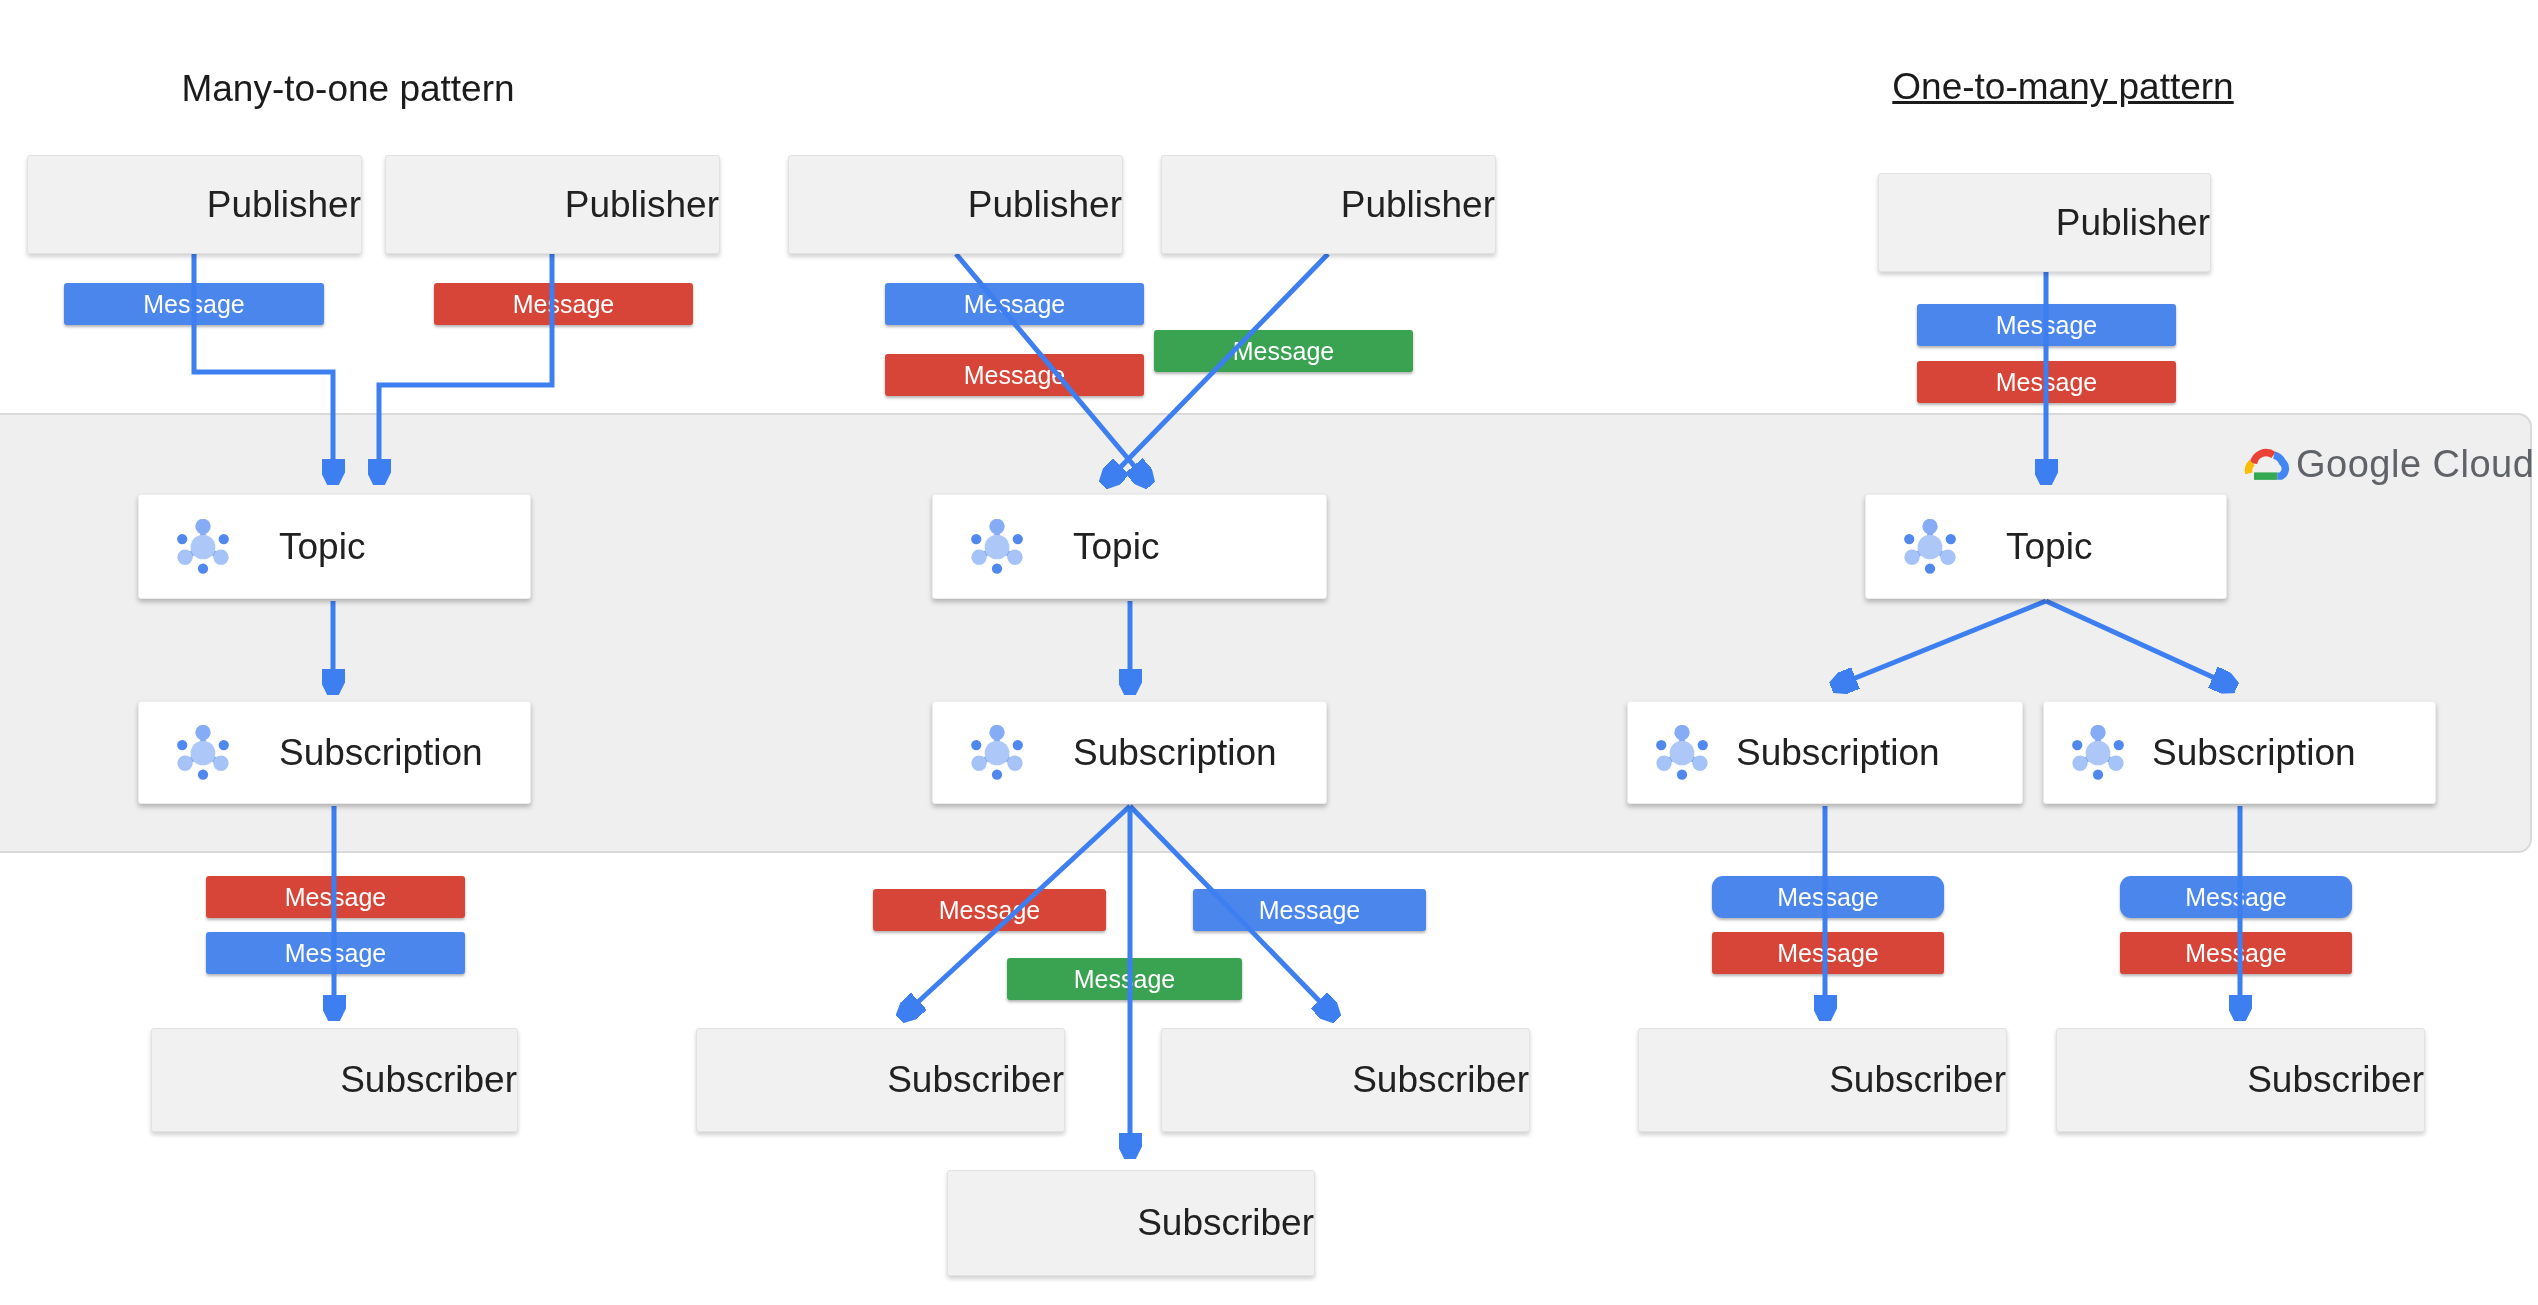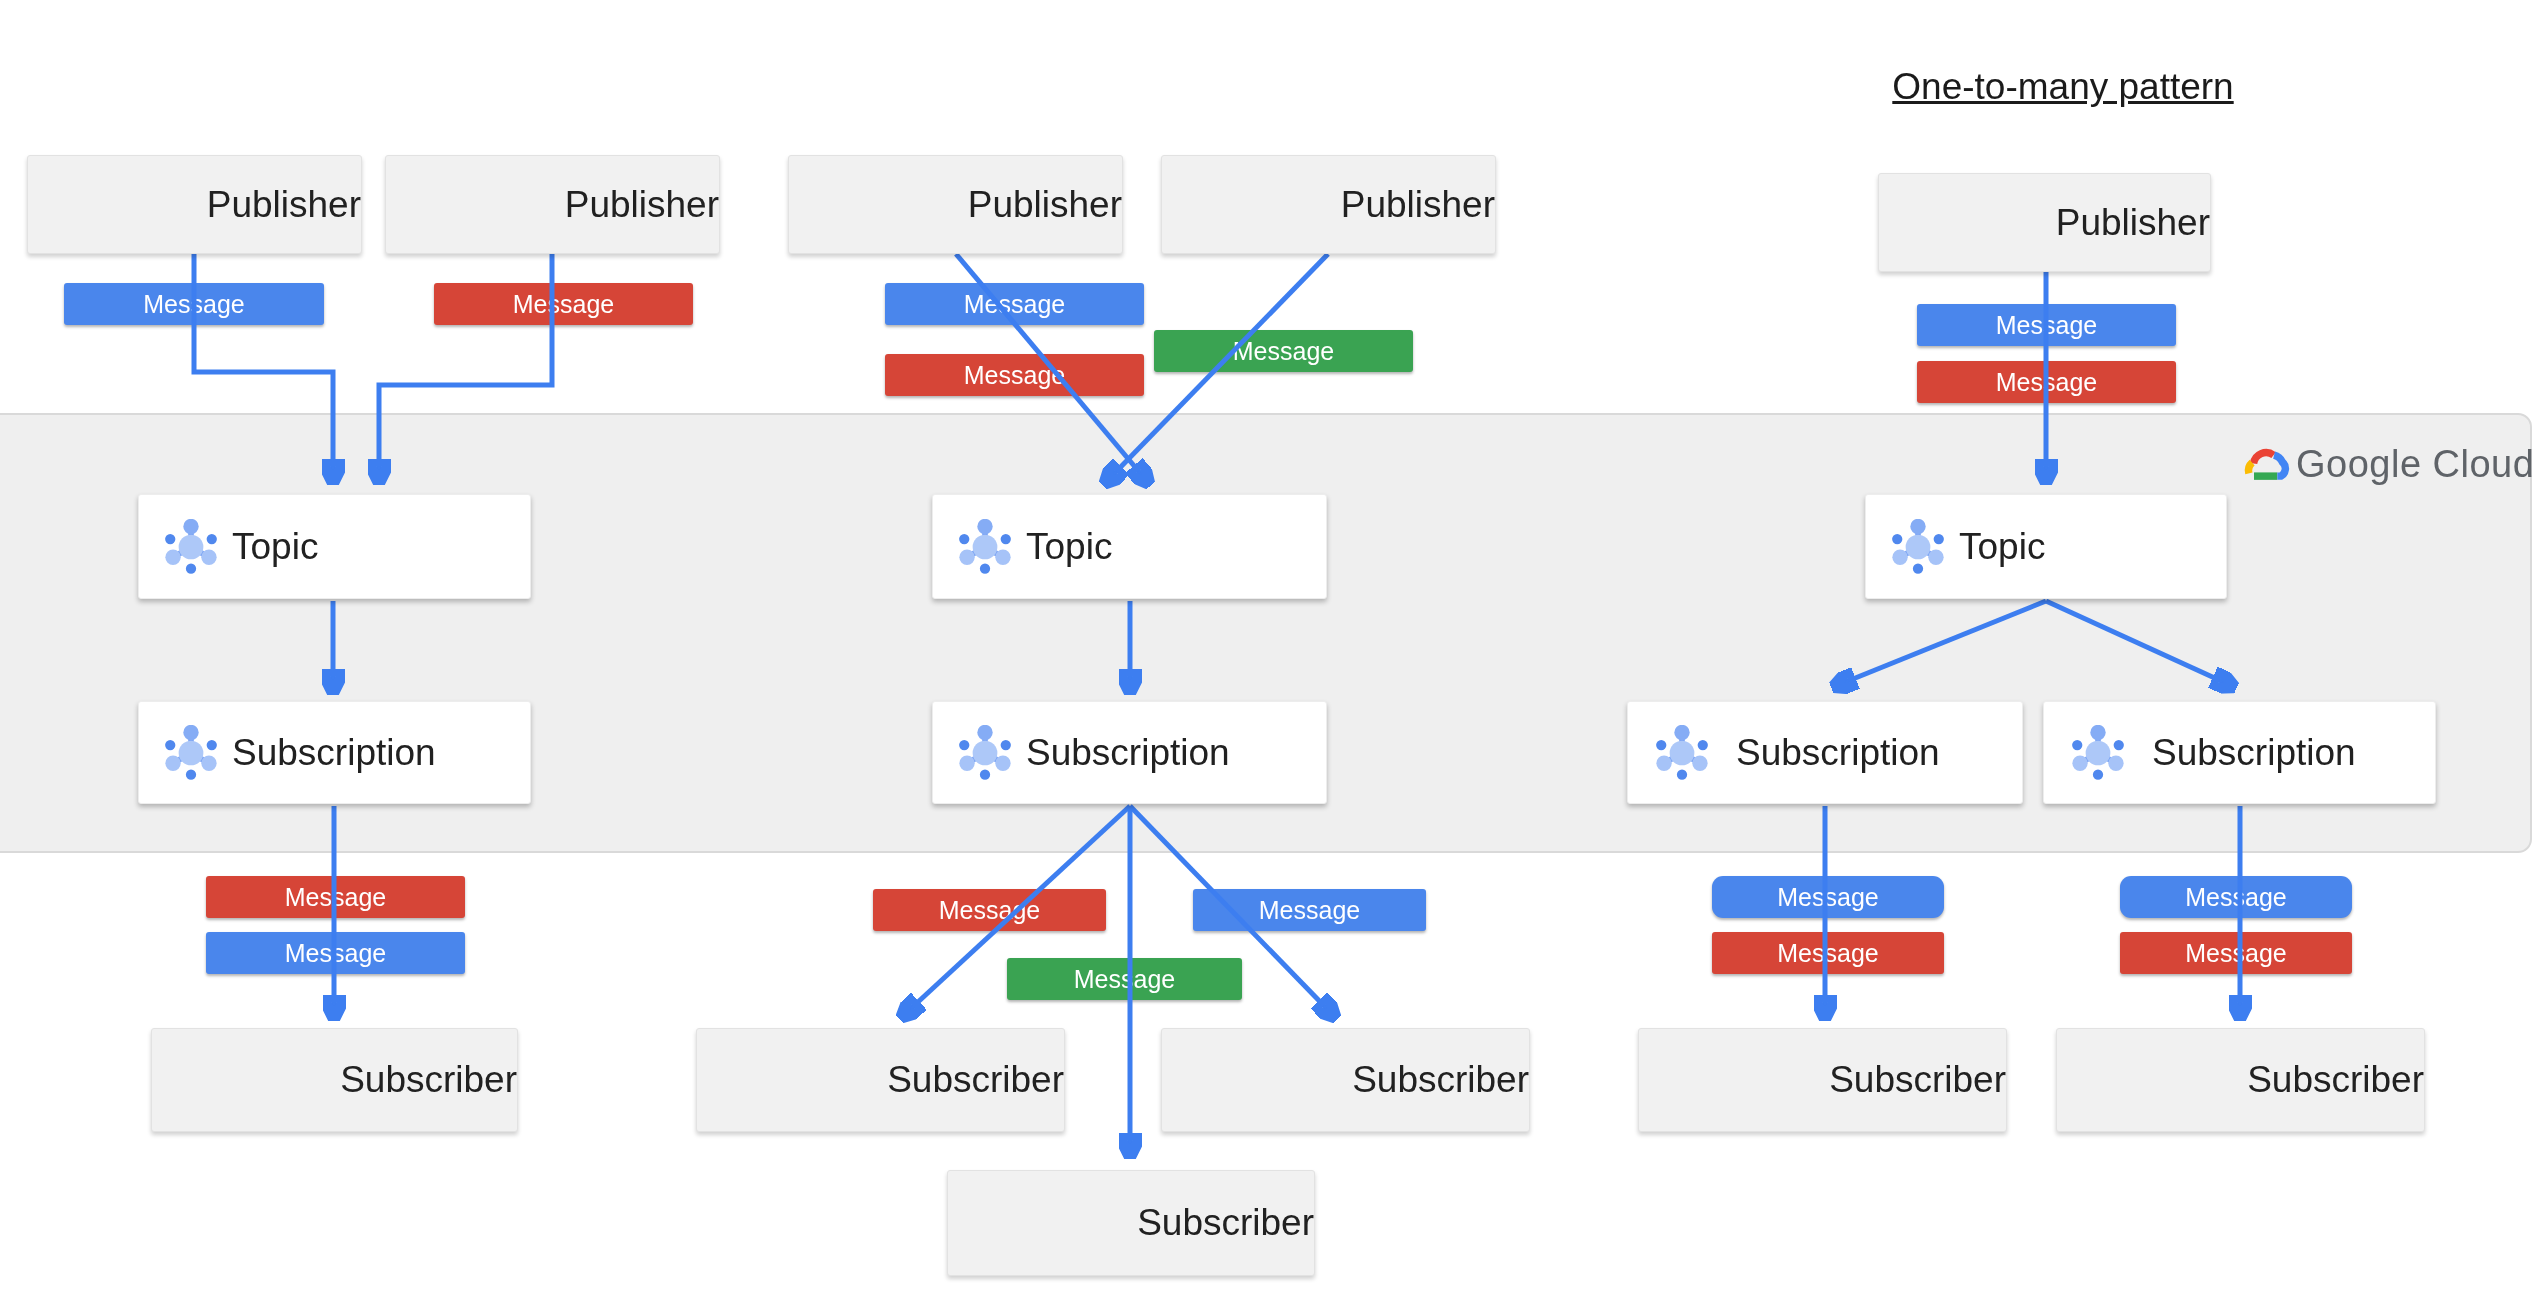--- a/index.html
+++ b/index.html
@@ -21,21 +21,21 @@
     display:flex;align-items:center;justify-content:flex-end;
     font-size:37px;color:#212121;border-radius:3px;
   }
   .node.gray{
     background:#f1f1f1;border:1px solid #e2e2e2;
     box-shadow:0 3px 4px rgba(0,0,0,0.18);
   }
   .node.white{
     background:#ffffff;border:1px solid #ededed;
     box-shadow:0 3px 5px rgba(0,0,0,0.25);
-    justify-content:flex-start;padding-left:24px;gap:13px;
+    justify-content:flex-start;padding-left:36px;gap:48px;
   }
   .psicon{width:56px;height:56px;flex:0 0 56px;}
   .msg{
     position:absolute;z-index:2;height:42px;line-height:42px;
     text-align:center;color:#ffffff;font-size:25px;border-radius:3px;
     box-shadow:0 2px 3px rgba(0,0,0,0.30);
   }
   .msg.blue{background:#4a86ec;}
   .msg.red{background:#d64537;}
   .msg.green{background:#3aa352;}
@@ -68,20 +68,21 @@
         <circle cx="7.7" cy="4.4" r="3.3" fill="#a6c3f8"></circle>
         <circle cx="-8.9" cy="-3.4" r="2.2" fill="#5088ee"></circle>
         <circle cx="8.9" cy="-3.4" r="2.2" fill="#5088ee"></circle>
         <circle cx="0" cy="9.3" r="2.2" fill="#5088ee"></circle>
       </symbol>
     </defs>
   </svg>
 
   <div class="band"></div>
 
+  <div class="pattern-title" style="left:348px;top:68px;">Many-to-one pattern</div>
   <div class="pattern-title" style="left:2063px;top:66px;text-decoration:underline;">One-to-many pattern</div>
 
   <div class="msg blue" style="left:64px;  top:283px;width:260px;">Message</div>
   <div class="msg red" style="left:434px; top:283px;width:259px;">Message</div>
   <div class="msg red" style="left:206px; top:876px;width:259px;">Message</div>
   <div class="msg blue" style="left:206px; top:932px;width:259px;">Message</div>
 
   <div class="msg blue" style="left:885px; top:283px;width:259px;">Message</div>
   <div class="msg red" style="left:885px; top:354px;width:259px;">Message</div>
   <div class="msg green" style="left:1154px;top:330px;width:259px;">Message</div>

